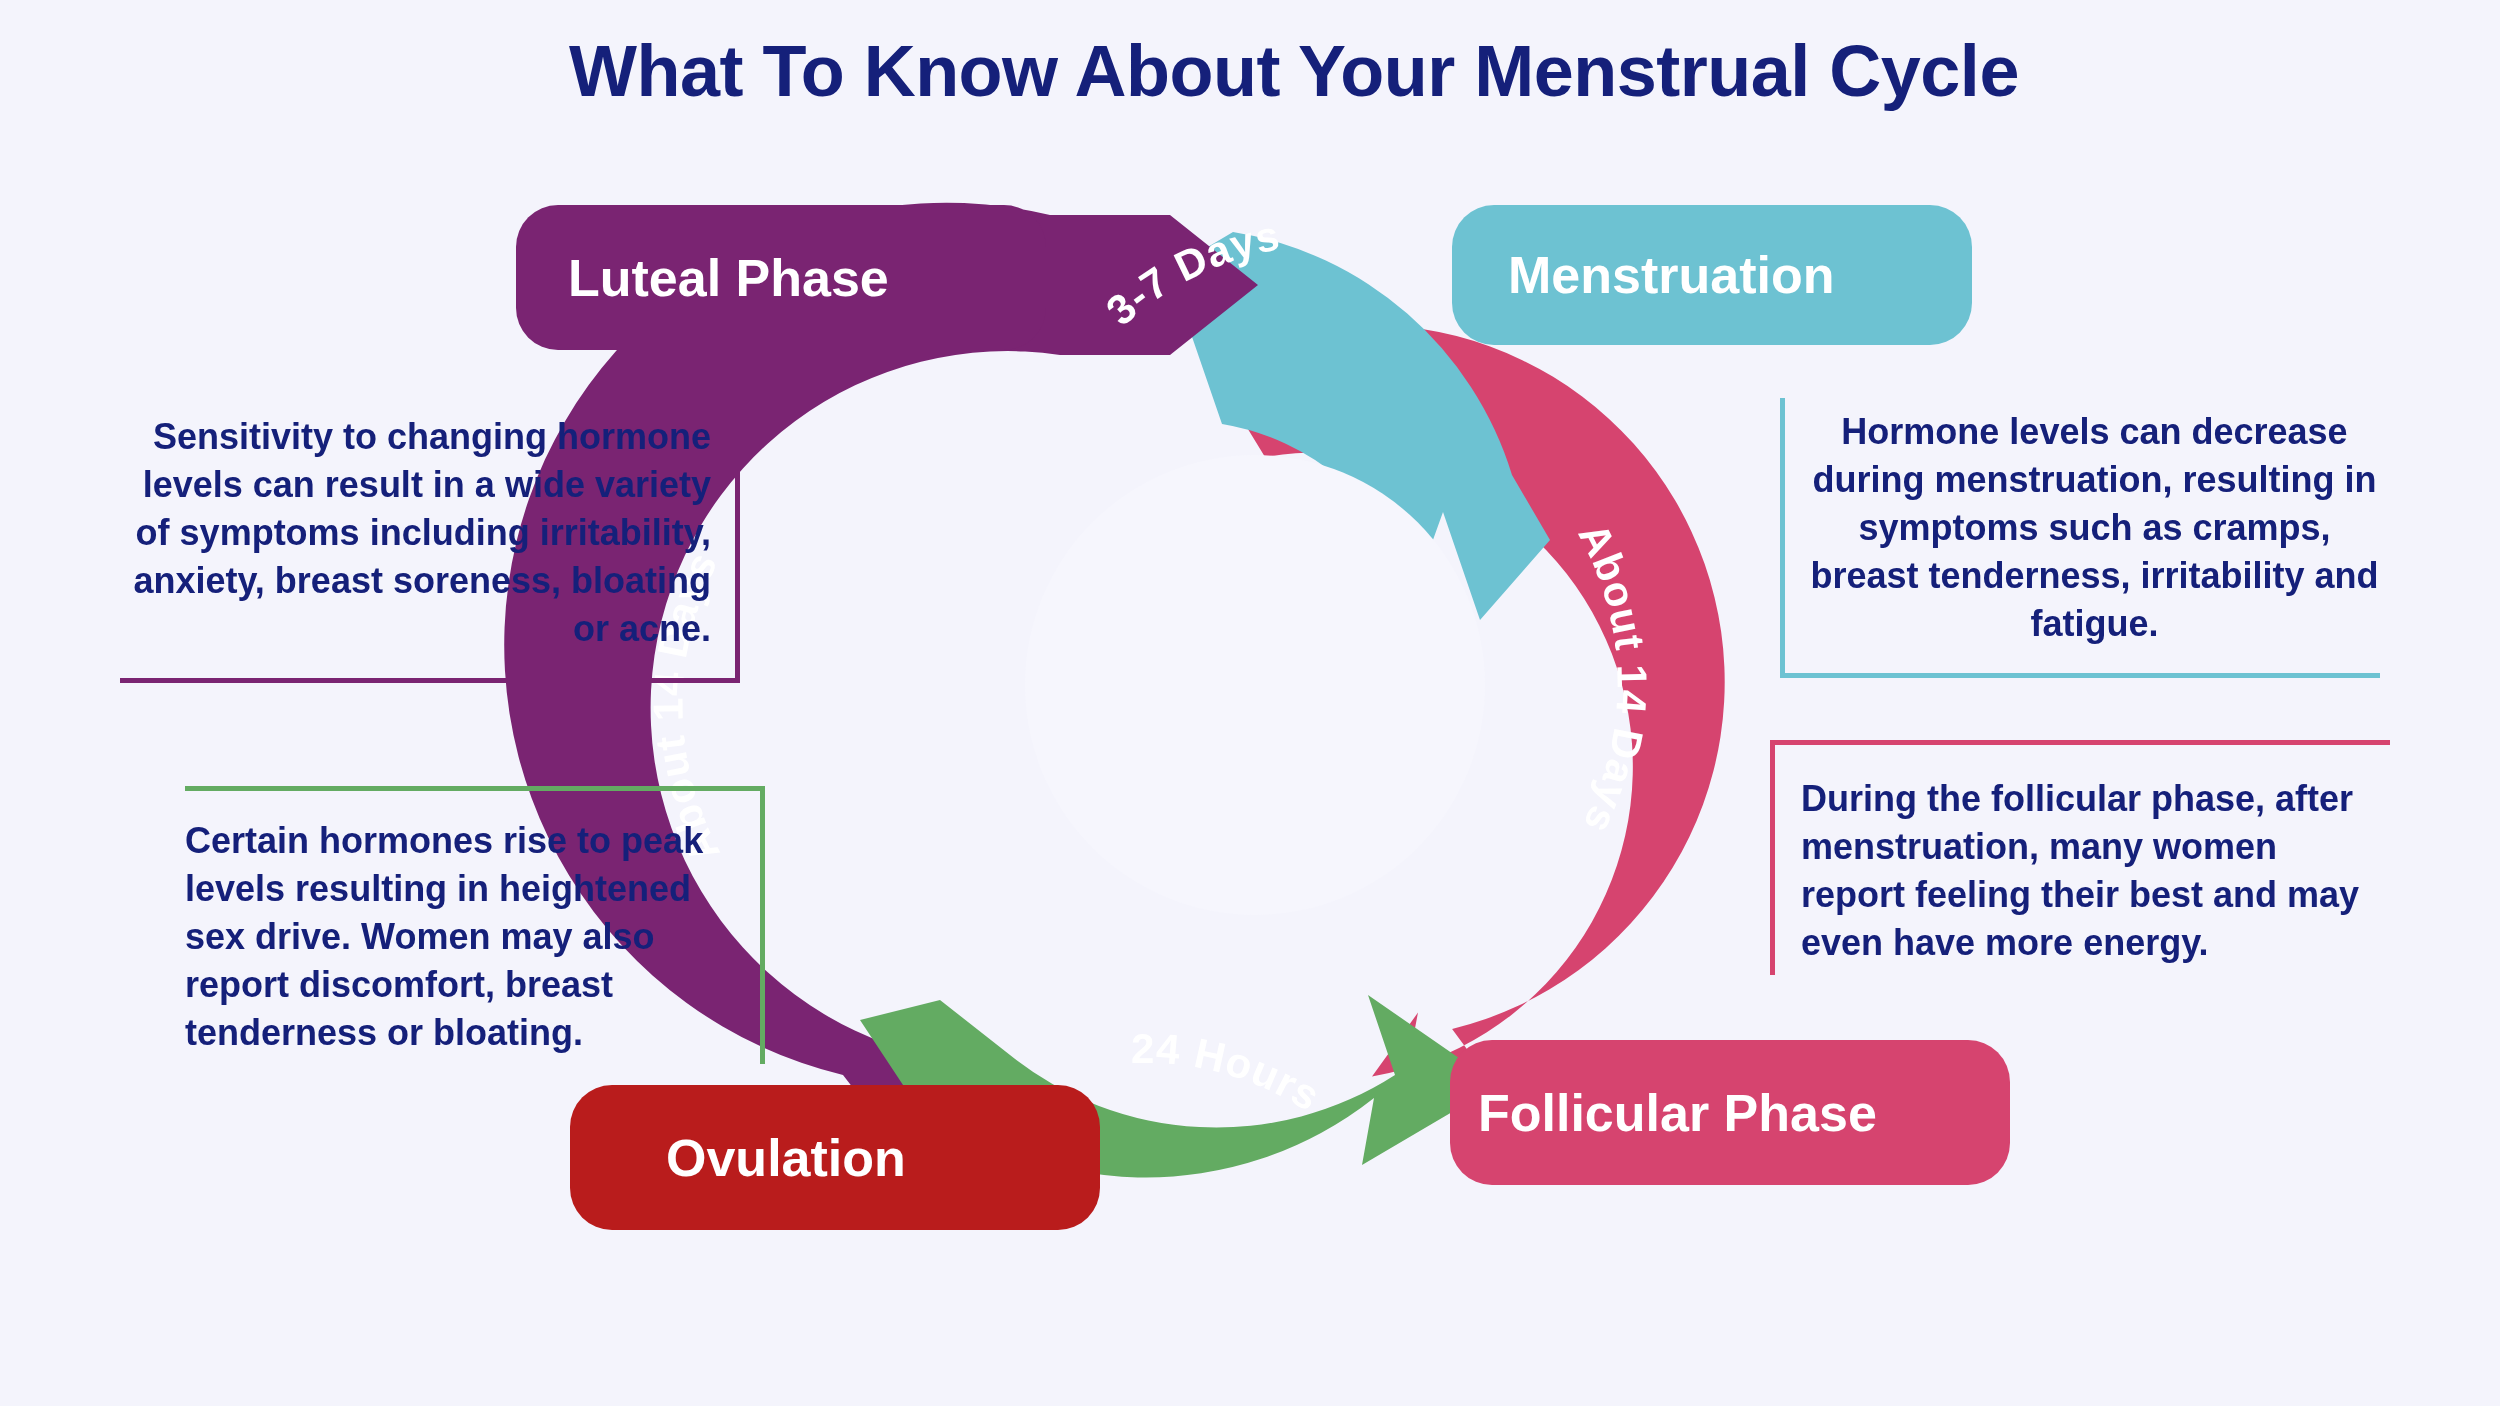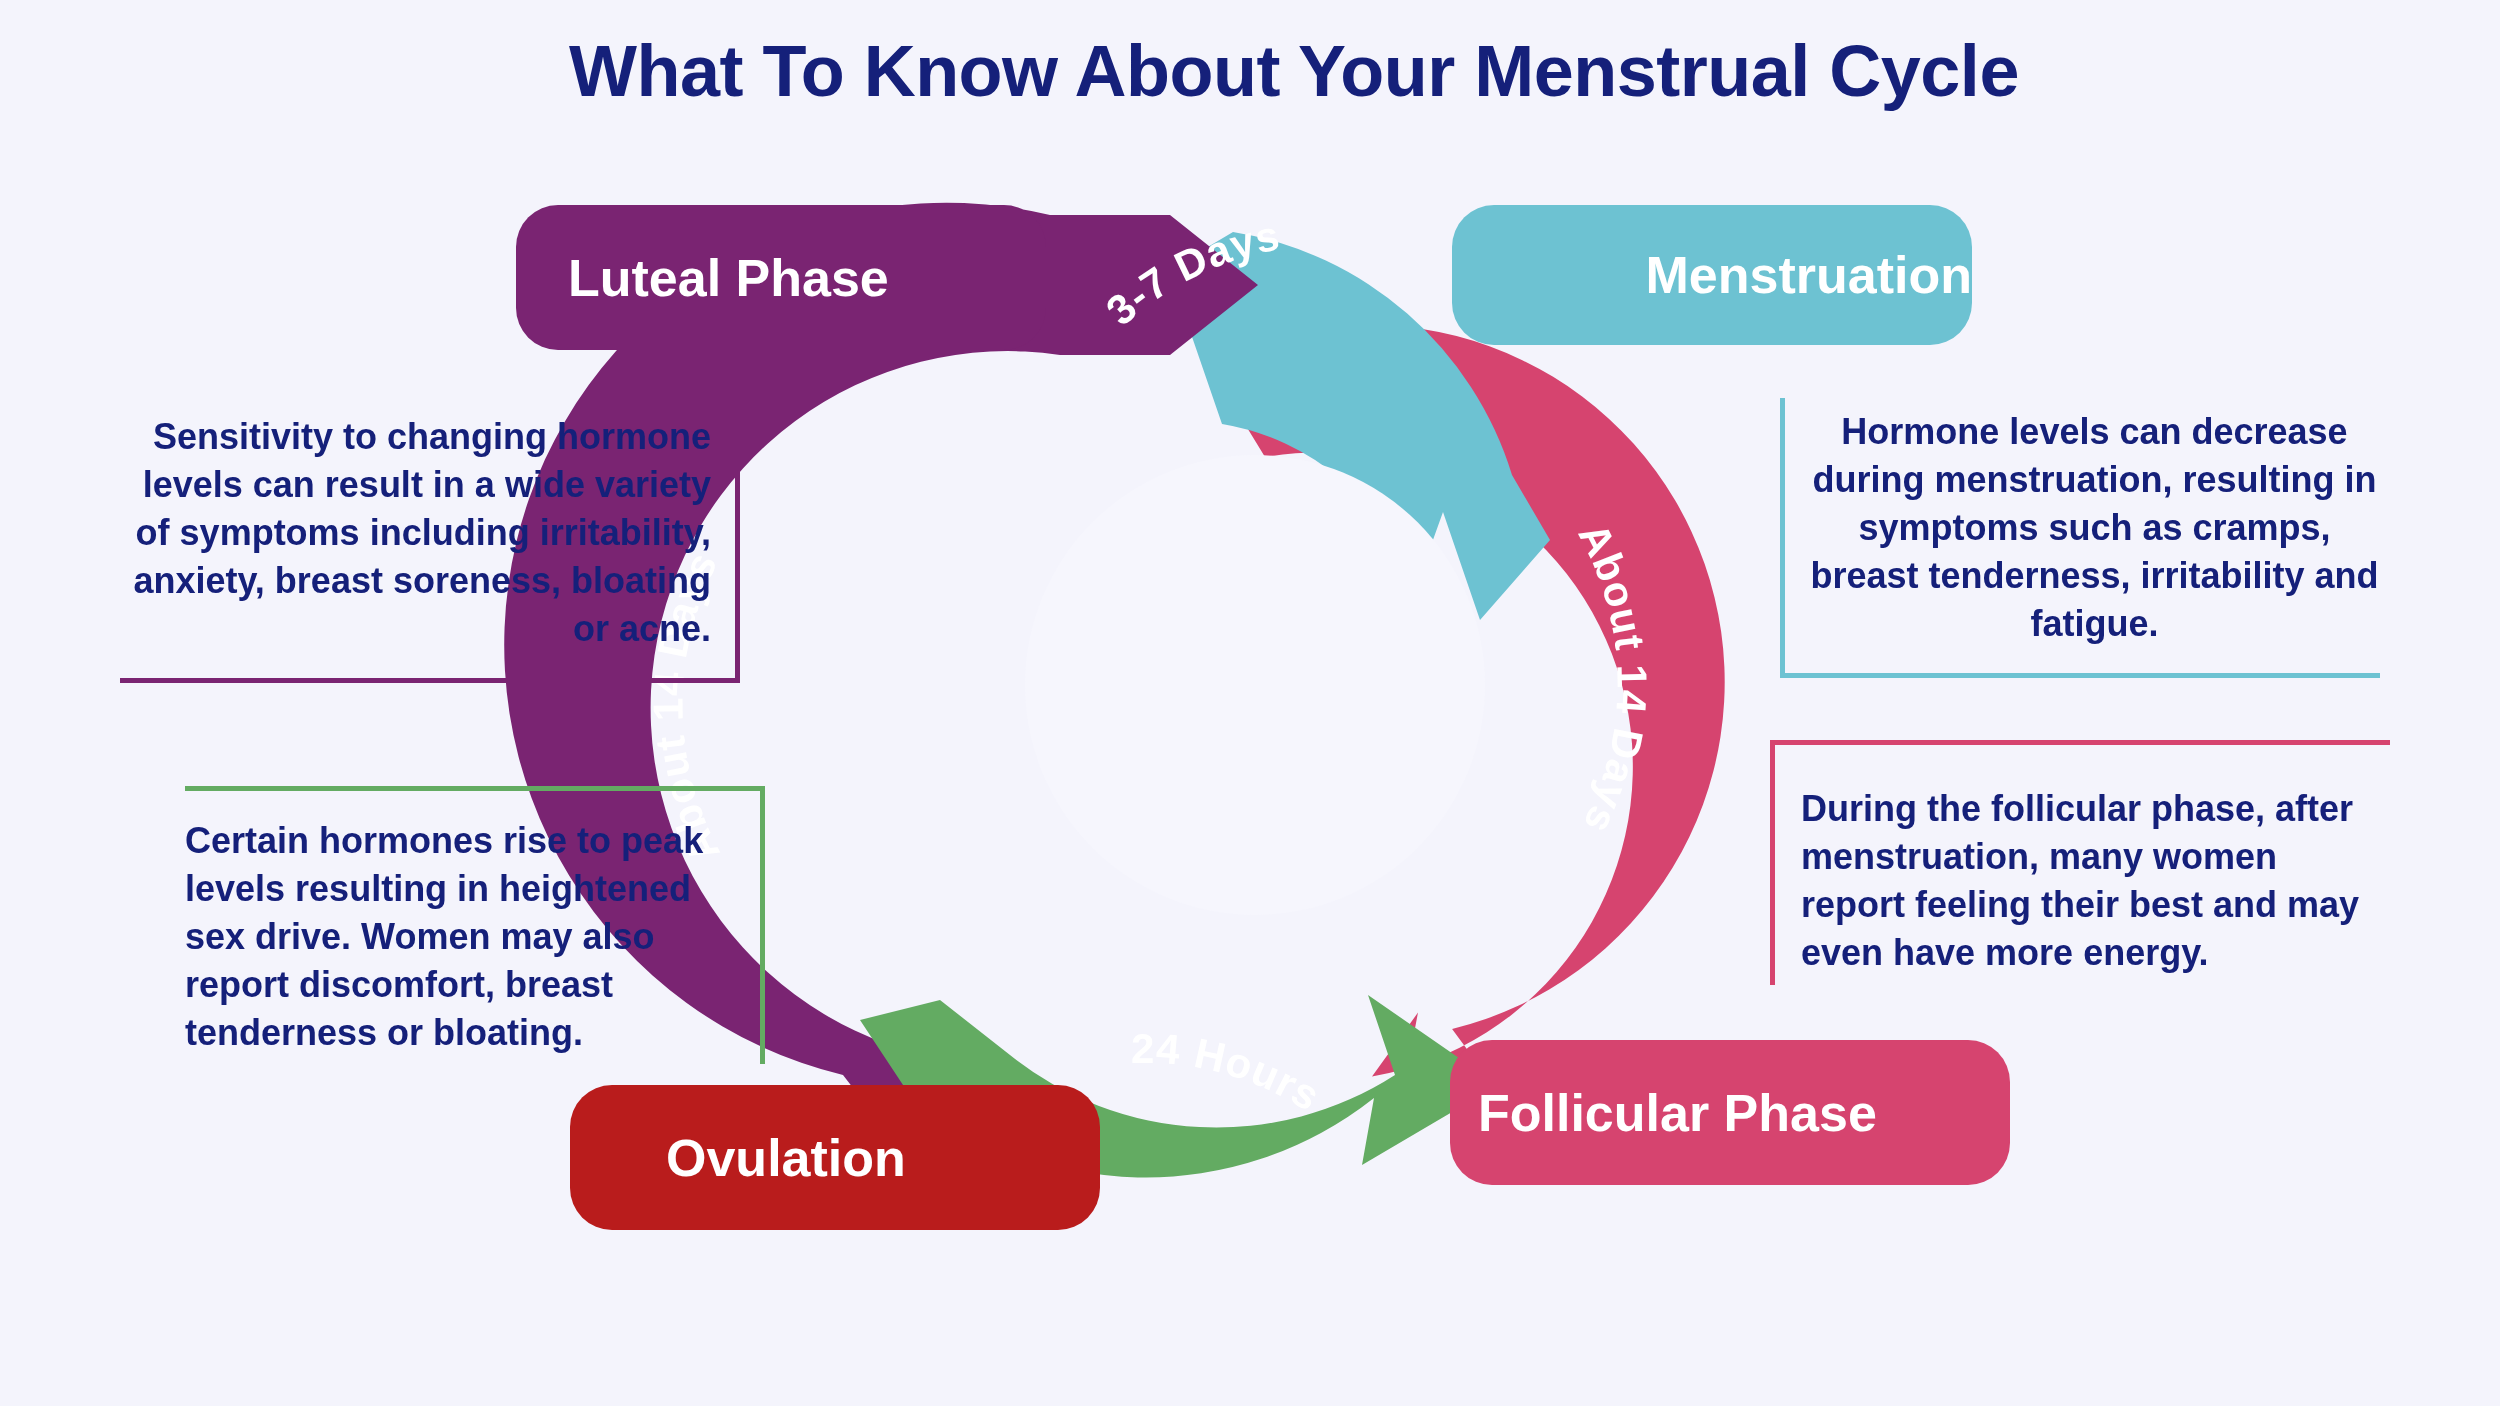--- a/index.html
+++ b/index.html
@@ -51,21 +51,20 @@
     background: #7a2472;
     border-radius: 42px;
     padding-left: 52px;
   }
   #pill-menstruation {
     left: 1452px; top: 205px;
     width: 520px; height: 140px;
     background: #6dc2d2;
     border-radius: 42px;
     padding-left: 56px;
-    justify-content: flex-end;
   }
   #pill-ovulation {
     left: 570px; top: 1085px;
     width: 530px; height: 145px;
     background: #b91c1c;
     border-radius: 42px;
     padding-left: 96px;
   }
   #pill-follicular {
     left: 1450px; top: 1040px;
@@ -105,21 +104,21 @@
     width: 580px;
     text-align: left;
     padding: 26px 24px 8px 0;
     border-right: 5px solid #63ab62;
     border-top: 5px solid #63ab62;
   }
   #desc-follicular {
     left: 1770px; top: 740px;
     width: 620px;
     text-align: left;
-    padding: 40px 0 8px 26px;
+    padding: 30px 0 8px 26px;
     border-left: 5px solid #d6446f;
     border-top: 5px solid #d6446f;
   }
 
   .arc-label {
     fill: #ffffff;
     font-family: "Liberation Sans", sans-serif;
     font-weight: bold;
     font-size: 42px;
     letter-spacing: 1px;

